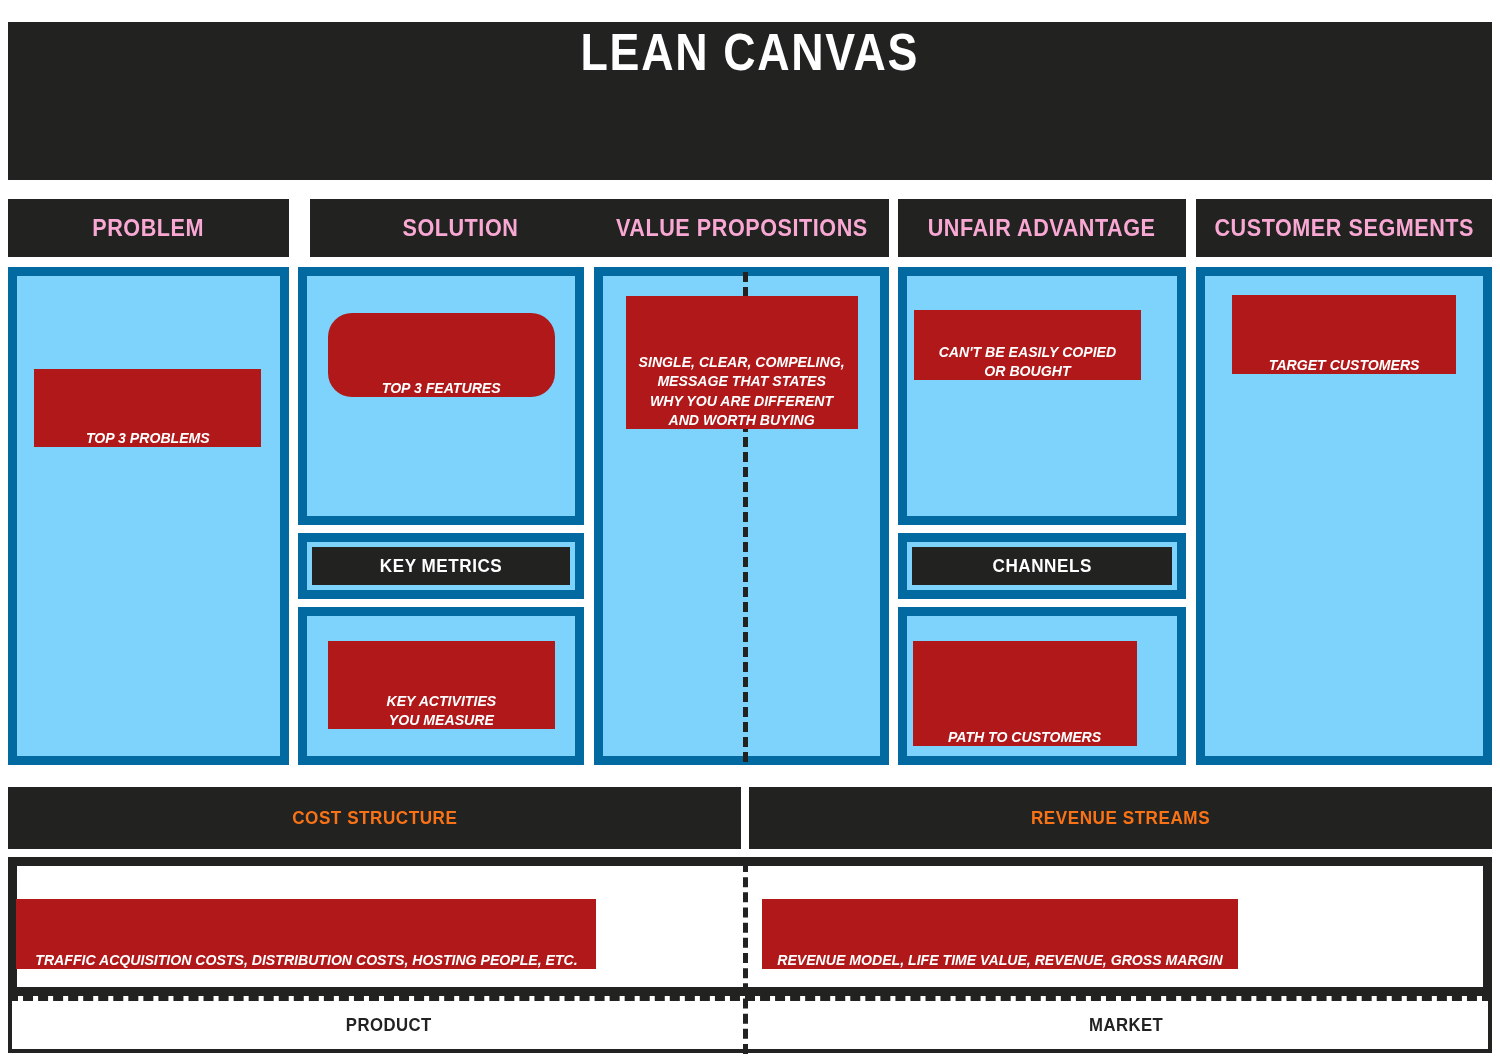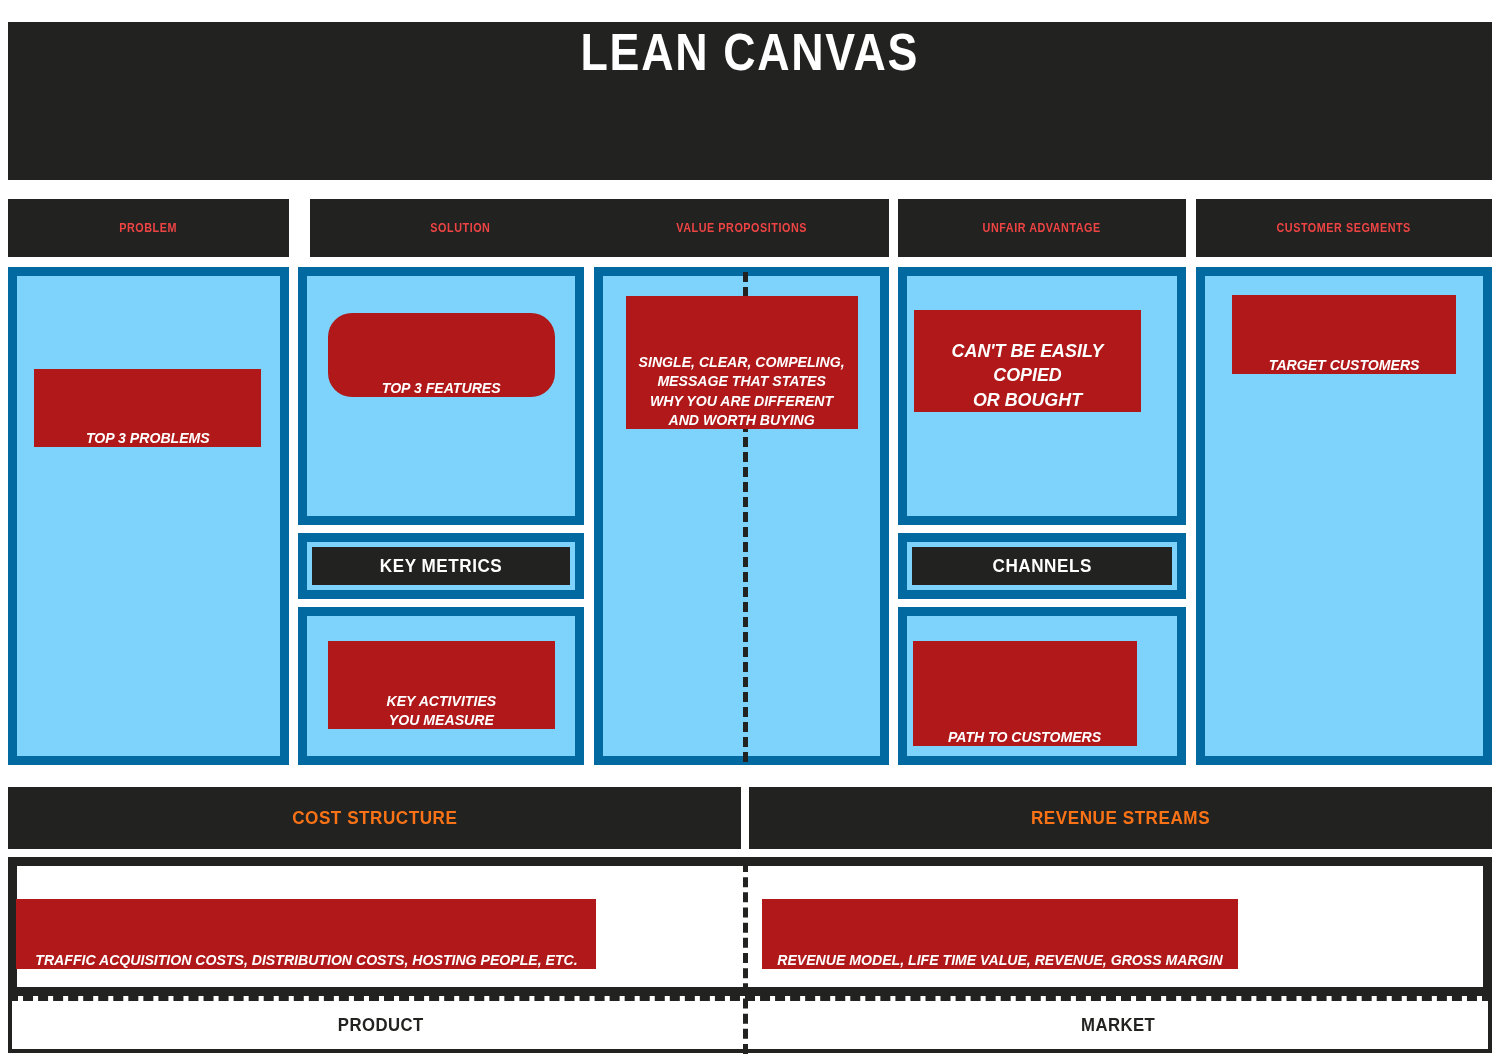--- a/index.html
+++ b/index.html
@@ -46,22 +46,22 @@
 
   
   .col-head {
     position: absolute;
     top: 199px;
     height: 58px;
     background: #222221;
     display: flex;
     align-items: center;
     justify-content: center;
-    color: #ef4444;
-    font-size: 12px;
+    color: #f9a8d4;
+    font-size: 24px;
     font-weight: bold;
     letter-spacing: 0.6px;
   }
   .col-head span { transform: scaleX(0.90); transform-origin:center; display:block; white-space:nowrap;}
 
   .ch-problem   { left: 8px;    width: 281px; }
   .ch-solution  { left: 310px;  width: 300px; }
   .ch-value     { left: 594px;  width: 295px; }
   .ch-unfair    { left: 898px;  width: 288px; }
   .ch-customer  { left: 1196px; width: 296px; }
@@ -113,21 +113,21 @@
     text-align: center;
     line-height: 1.28;
     box-sizing: border-box;
     z-index: 5;
   }
   .redbox span { transform: scaleX(0.94); transform-origin:center; display:block; }
 
   .r-problem  { left: 34px;   top: 369px; width: 227px; height: 78px;  font-size: 15px; }
   .r-features { left: 328px;  top: 313px; width: 227px; height: 84px;  font-size: 15px; border-radius: 24px; }
   .r-value    { left: 626px;  top: 296px; width: 232px; height: 133px; font-size: 15px; }
-  .r-unfair   { left: 914px;  top: 310px; width: 227px; height: 102px;  font-size: 19px; }
+  .r-unfair   { left: 914px;  top: 310px; width: 227px; height: 70px;  font-size: 15px; }
   .r-target   { left: 1232px; top: 295px; width: 224px; height: 79px;  font-size: 15px; }
   .r-keyact   { left: 328px;  top: 641px; width: 227px; height: 88px;  font-size: 15px; }
   .r-path     { left: 913px;  top: 641px; width: 224px; height: 105px;  font-size: 15px; }
   .r-cost     { left: 16px;   top: 899px; width: 580px; height: 70px;  font-size: 15px; }
   .r-revenue  { left: 762px;  top: 899px; width: 476px; height: 70px;  font-size: 15px; }
 
   
   .bot-head {
     position: absolute;
     top: 787px;
@@ -163,20 +163,21 @@
     left: 8px;
     top: 996px;
     width: 1484px;
     height: 57px;
     border-left: 4px solid #222221;
     border-right: 4px solid #222221;
     border-bottom: 4px solid #222221;
     border-top: 5px dashed #222221;
     box-sizing: border-box;
     display: flex;
+    padding-left: 8px;
   }
   .footer-half {
     flex: 0 0 auto;
     display: flex;
     align-items: center;
     justify-content: center;
     color: #222221;
     font-size: 19px;
     font-weight: bold;
     letter-spacing: 0.5px;

